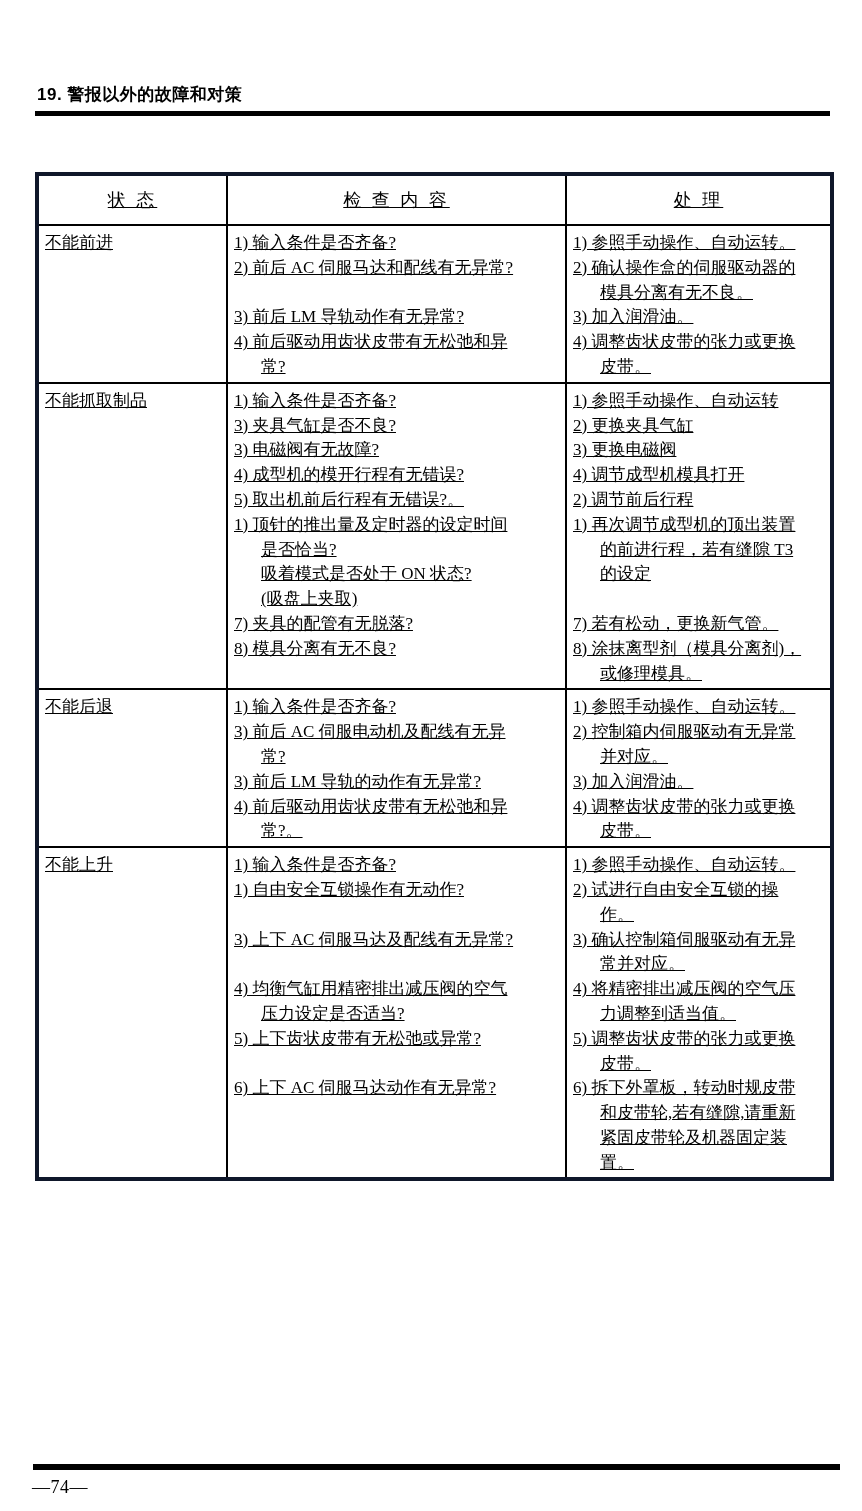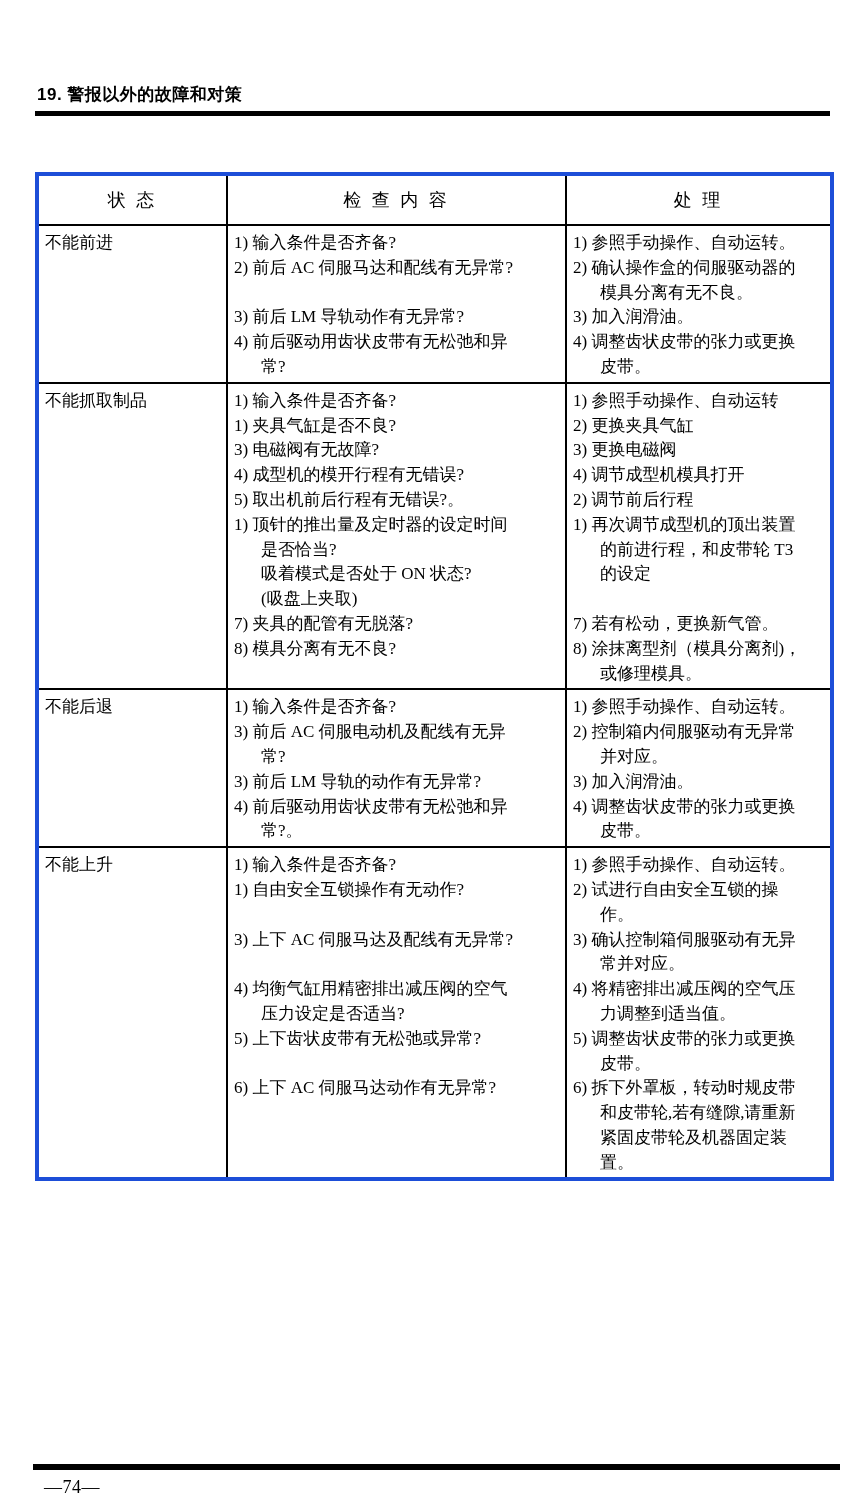--- a/index.html
+++ b/index.html
@@ -36,22 +36,23 @@
     background: #000000;
   }
   table.trouble-table {
     position: absolute;
     left: 35px;
     top: 172px;
     width: 795px;
     border-collapse: collapse;
     table-layout: fixed;
     background: #ffffff;
-    border: 4px solid #1d4ed8;
+    border: 4px solid #0f172a;
     font-size: 17px;
+    text-decoration: underline;
   }
   .trouble-table th,
   .trouble-table td {
     border: 2px solid #000000;
   }
   .trouble-table th {
     height: 46px;
     font-weight: normal;
     font-size: 18px;
     text-align: center;
@@ -79,21 +80,21 @@
   .bottom-rule {
     position: absolute;
     left: 33px;
     top: 1464px;
     width: 807px;
     height: 6px;
     background: #000000;
   }
   .page-number {
     position: absolute;
-    left: 44px;
+    left: 32px;
     top: 1477px;
     font-size: 18px;
     letter-spacing: 0.5px;
     white-space: nowrap;
   }
 </style>
 </head>
 <body>
 
 <div class="page">
@@ -136,39 +137,39 @@
             <div class="line">4) 调整齿状皮带的张力或更换</div>
             <div class="line ind">皮带。</div>
           </td>
         </tr>
         <tr>
           <td class="cell">
             <div class="status-text">不能抓取制品</div>
           </td>
           <td class="cell">
             <div class="line">1) 输入条件是否齐备?</div>
-            <div class="line">1) 夹具气缸是否不良?</div>
+            <div class="line">3) 夹具气缸是否不良?</div>
             <div class="line">3) 电磁阀有无故障?</div>
             <div class="line">4) 成型机的模开行程有无错误?</div>
             <div class="line">5) 取出机前后行程有无错误?。</div>
             <div class="line">1) 顶针的推出量及定时器的设定时间</div>
             <div class="line ind">是否恰当?</div>
             <div class="line ind">吸着模式是否处于 ON 状态?</div>
             <div class="line ind">(吸盘上夹取)</div>
             <div class="line">7) 夹具的配管有无脱落?</div>
             <div class="line">8) 模具分离有无不良?</div>
           </td>
           <td class="cell">
             <div class="line">1) 参照手动操作、自动运转</div>
             <div class="line">2) 更换夹具气缸</div>
             <div class="line">3) 更换电磁阀</div>
             <div class="line">4) 调节成型机模具打开</div>
             <div class="line">2) 调节前后行程</div>
             <div class="line">1) 再次调节成型机的顶出装置</div>
-            <div class="line ind">的前进行程，和皮带轮 T3</div>
+            <div class="line ind">的前进行程，若有缝隙 T3</div>
             <div class="line ind">的设定</div>
             <div class="line blank"></div>
             <div class="line">7) 若有松动，更换新气管。</div>
             <div class="line">8) 涂抹离型剂（模具分离剂)，</div>
             <div class="line ind">或修理模具。</div>
           </td>
         </tr>
         <tr>
           <td class="cell">
             <div class="status-text">不能后退</div>

